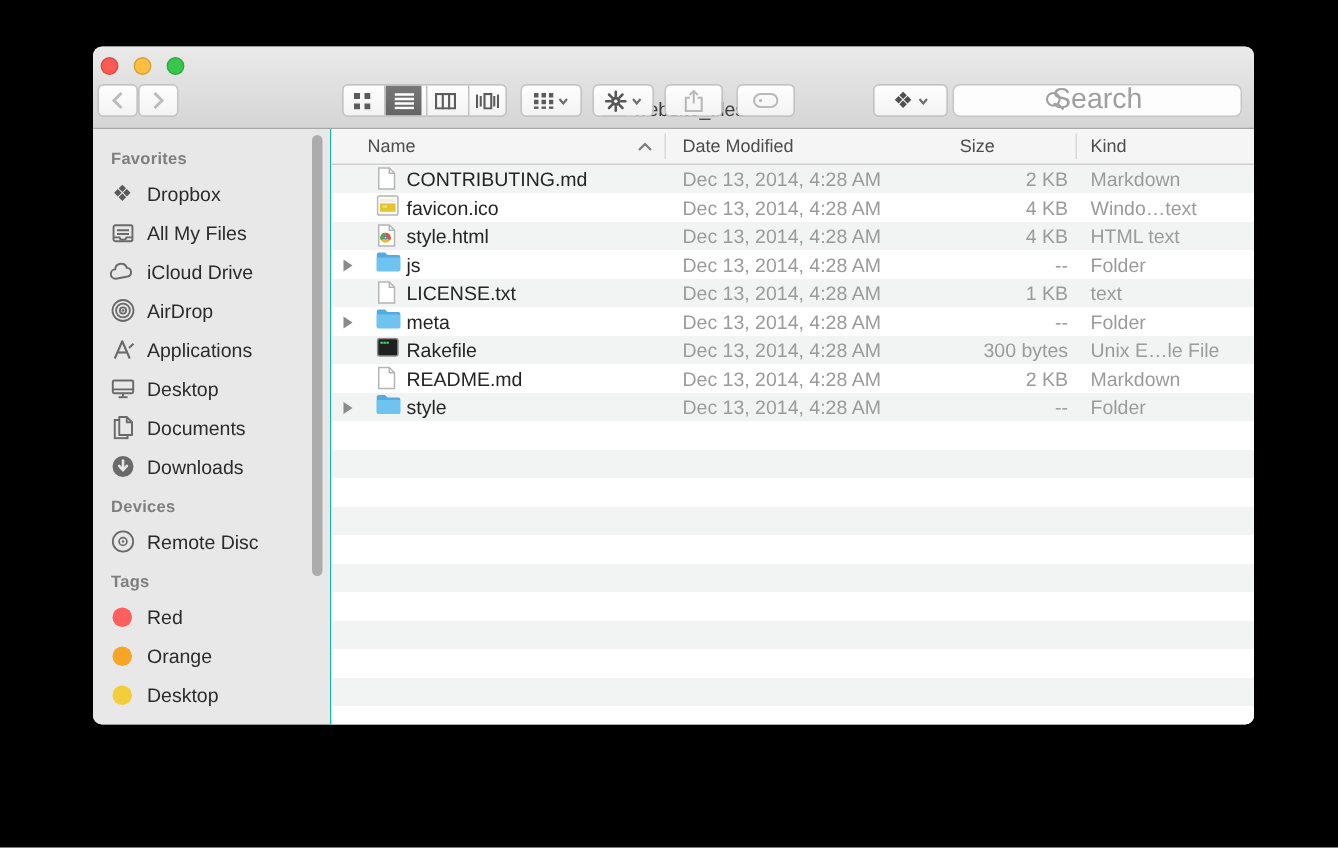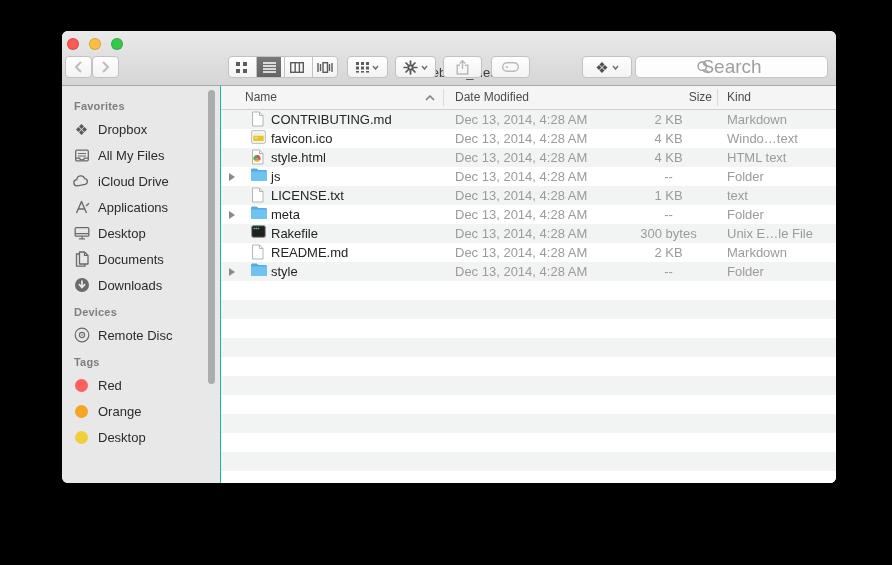--- a/index.html
+++ b/index.html
@@ -41,21 +41,21 @@
   .hsep{position:absolute;top:3px;bottom:3px;width:1px;background:#d9d9d9;}
   .rows{position:absolute;top:24px;left:0;right:0;bottom:0;
         background:repeating-linear-gradient(180deg,#f2f3f3 0 19px,#ffffff 19px 38px);}
   .row{position:relative;height:19px;font-size:13px;}
   .c-tri{position:absolute;left:8px;top:6px;width:0;height:0;border-left:6px solid #8a8a8a;
          border-top:4px solid transparent;border-bottom:4px solid transparent;}
   .c-icon{position:absolute;left:30px;top:1px;width:16px;height:16px;}
   .c-icon svg{display:block;}
   .c-name{position:absolute;left:50px;top:0;line-height:19px;color:#242424;white-space:nowrap;}
   .c-date{position:absolute;left:234px;top:0;line-height:19px;color:#9b9b9b;white-space:nowrap;}
-  .c-size{position:absolute;left:387px;width:121px;top:0;line-height:19px;color:#9b9b9b;text-align:center;white-space:nowrap;}
+  .c-size{position:absolute;left:370px;width:121px;top:0;line-height:19px;color:#9b9b9b;text-align:right;white-space:nowrap;}
   .c-kind{position:absolute;left:506px;top:0;line-height:19px;color:#9b9b9b;white-space:nowrap;}
 </style>
 </head>
 <body>
 
 <div class="window">
 
   <div class="chrome">
     <div class="tl" style="left:5px;background:#fc5a52;"></div>
     <div class="tl" style="left:27px;background:#fdbe41;"></div>
@@ -219,20 +219,33 @@
         <div class="sb-item">
           <span class="sb-icon">
             <svg width="17" height="12" viewBox="0 0 17 12">
               <path d="M4.2 10.8 a3.1 3.1 0 0 1 -.4-6.2 a4 4 0 0 1 7.8-1 a2.9 2.9 0 0 1 .6 5.7 z" fill="none" stroke="#6a6a6a" stroke-width="1.3" stroke-linejoin="round"></path>
             </svg>
           </span>
           <span>iCloud Drive</span>
         </div>
         <div class="sb-item">
           <span class="sb-icon">
+            <svg width="16" height="16" viewBox="0 0 16 16">
+              <g fill="none" stroke="#6a6a6a" stroke-width="1.2">
+                <circle cx="8" cy="8" r="2.1"></circle>
+                <circle cx="8" cy="8" r="4.6"></circle>
+                <circle cx="8" cy="8" r="7"></circle>
+              </g>
+              <circle cx="8" cy="8" r=".9" fill="#6a6a6a"></circle>
+            </svg>
+          </span>
+          <span>AirDrop</span>
+        </div>
+        <div class="sb-item">
+          <span class="sb-icon">
             <svg width="16" height="14" viewBox="0 0 16 14">
               <g fill="none" stroke="#6a6a6a" stroke-width="1.4" stroke-linejoin="round">
                 <path d="M2.5 13 L7.5 1.5 L12.5 13"></path>
                 <line x1="4.6" y1="9" x2="10.4" y2="9"></line>
                 <line x1="12" y1="6" x2="15" y2="3.2"></line>
               </g>
             </svg>
           </span>
           <span>Applications</span>
         </div>
@@ -303,21 +316,21 @@
       </div>
 
     <div class="main">
       <div class="list-header">
         <span class="hc" style="left:24px;">Name</span>
         <svg style="position:absolute;left:204px;top:9px;" width="10" height="6" viewBox="0 0 10 6">
             <path d="M1 5 L5 1 L9 5" fill="none" stroke="#7c7c7c" stroke-width="1.5"></path>
           </svg>
         <div class="hsep" style="left:222px;"></div>
         <span class="hc" style="left:234px;">Date Modified</span>
-        <span class="hc" style="left:370px;width:121px;text-align:right;">Size</span>
+        <span class="hc" style="left:370px;width:121px;text-align:center;">Size</span>
         <div class="hsep" style="left:496px;"></div>
         <span class="hc" style="left:506px;">Kind</span>
       </div>
       <div class="rows">
           <div class="row">
             <span class="c-icon">
               <svg width="13" height="16" viewBox="0 0 13 16">
                 <path d="M1.5 1 h7 l3.5 3.5 V15 h-10.5 z" fill="#ffffff" stroke="#b5b5b5"></path>
                 <path d="M8.5 1 v3.5 H12" fill="none" stroke="#b5b5b5"></path>
               </svg>

